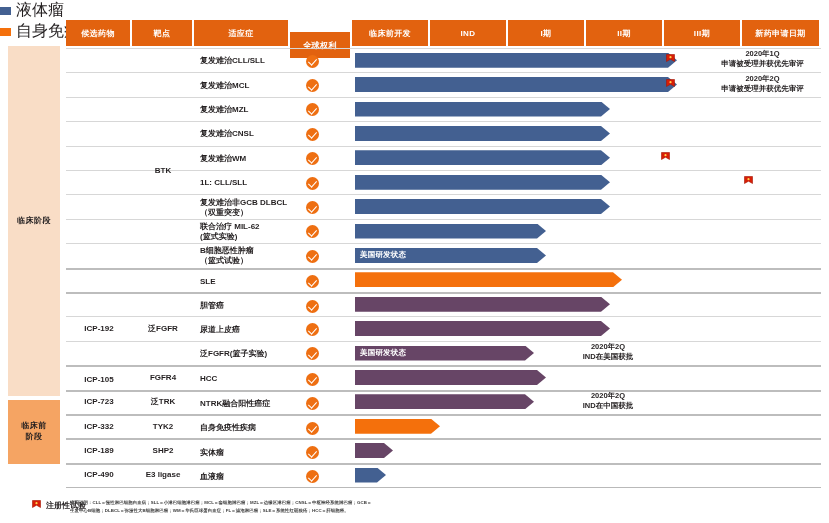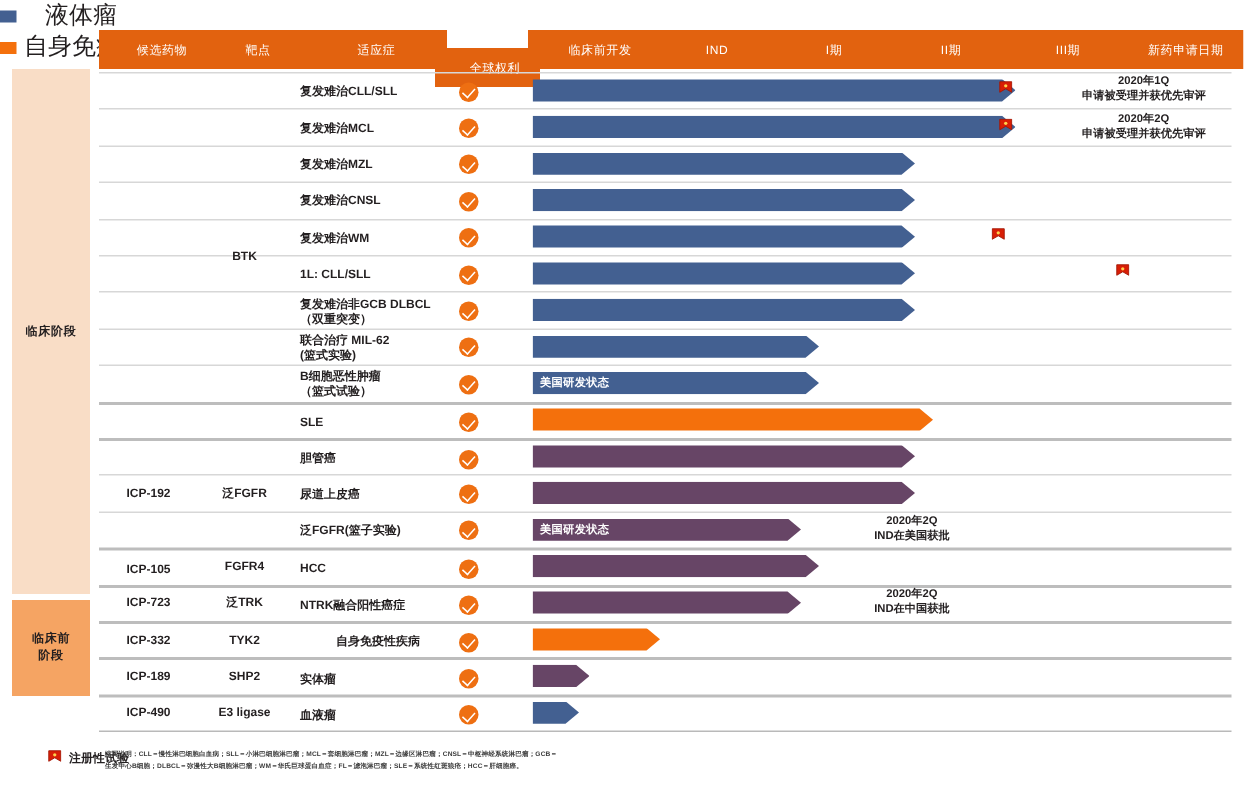--- a/index.html
+++ b/index.html
@@ -10,21 +10,21 @@
   
   .rail{position:absolute;left:8px;width:52px;border:0;
         display:flex;align-items:center;justify-content:center;text-align:center;
         font-size:8px;font-weight:bold;color:#231f20;line-height:1.35;letter-spacing:.5px;}
   .rail.clinical{top:46px;height:350px;background:#f9ddc6;}
   .rail.preclin{top:400px;height:64px;background:#f5a463;}
 
   
   .hdr{position:absolute;top:20px;height:26px;background:#e2620f;
        display:flex;align-items:center;justify-content:center;text-align:center;
-       color:#ffffff;font-size:8px;font-weight:normal;letter-spacing:.4px;padding-left:10px;}
+       color:#ffffff;font-size:8px;font-weight:bold;letter-spacing:.4px;}
 
   
   .row{position:absolute;left:66px;width:755px;border-top:1px solid #d7d7d7;}
   .row.thick{border-top:2px solid #bdbdbd;}
   .cell{position:absolute;top:0;height:100%;display:flex;align-items:center;
         font-size:8px;font-weight:bold;color:#231f20;line-height:1.25;}
   .c-ind{left:130px;width:96px;padding-left:4px;}
 
   
   .merge{position:absolute;left:66px;display:flex;align-items:center;
@@ -145,21 +145,21 @@
       </div>
       <div class="row thick" style="top: 365.2px; height: 24.4px;">
         <div class="cell c-ind" style="white-space: pre-line;">HCC</div>
         <div class="check" style="left: 240px; top: 5.7px;"></div>
       </div>
       <div class="row thick" style="top: 389.6px; height: 24.4px;">
         <div class="cell c-ind" style="white-space: pre-line;">NTRK融合阳性癌症</div>
         <div class="check" style="left: 240px; top: 5.7px;"></div>
       </div>
       <div class="row thick" style="top: 414px; height: 24.4px;">
-        <div class="cell c-ind" style="white-space: pre-line; margin-left: 24px;">自身免疫性疾病</div>
+        <div class="cell c-ind" style="white-space: pre-line;">自身免疫性疾病</div>
         <div class="check" style="left: 240px; top: 5.7px;"></div>
       </div>
       <div class="row thick" style="top: 438.4px; height: 24.4px;">
         <div class="cell c-ind" style="white-space: pre-line;">实体瘤</div>
         <div class="check" style="left: 240px; top: 5.7px;"></div>
       </div>
       <div class="row thick" style="top: 462.8px; height: 24.4px;">
         <div class="cell c-ind" style="white-space: pre-line;">血液瘤</div>
         <div class="check" style="left: 240px; top: 5.7px;"></div>
       </div>
@@ -189,21 +189,21 @@
       <path d="M0.5 0.5 H8.5 V7.5 L4.5 5.2 L0.5 7.5 Z" fill="#d81e06" stroke="#a31605" stroke-width="0.6"></path>
       <circle cx="4.5" cy="3.2" r="1.1" fill="#ffd24d"></circle>
     </svg>
     <span>注册性试验</span>
   </div>
 
   <div class="fnote" style="left:70px;top:499px;width:400px">缩写说明：CLL＝慢性淋巴细胞白血病；SLL＝小淋巴细胞淋巴瘤；MCL＝套细胞淋巴瘤；MZL＝边缘区淋巴瘤；CNSL＝中枢神经系统淋巴瘤；GCB＝
 生发中心B细胞；DLBCL＝弥漫性大B细胞淋巴瘤；WM＝华氏巨球蛋白血症；FL＝滤泡淋巴瘤；SLE＝系统性红斑狼疮；HCC＝肝细胞癌。</div>
 
   <div id="legend" style="left: 600px; top: 496px; gap: 28px;">
-      <div style="display: flex; align-items: center; gap: 19px;">
+      <div style="display: flex; align-items: center; gap: 5px;">
         <span class="swatch" style="background: rgb(67, 96, 145);"></span>
         <span>液体瘤</span>
       </div>
       <div style="display: flex; align-items: center; gap: 5px;">
         <span class="swatch" style="background: rgb(244, 112, 12);"></span>
         <span>自身免疫</span>
       </div>
     </div>
 <div class="bar blue" style="left: 355px; width: 322px; top: 52.7px;"></div>
     <div class="note" style="left: 700px; width: 125px; top: 49.2px;">2020年1Q

